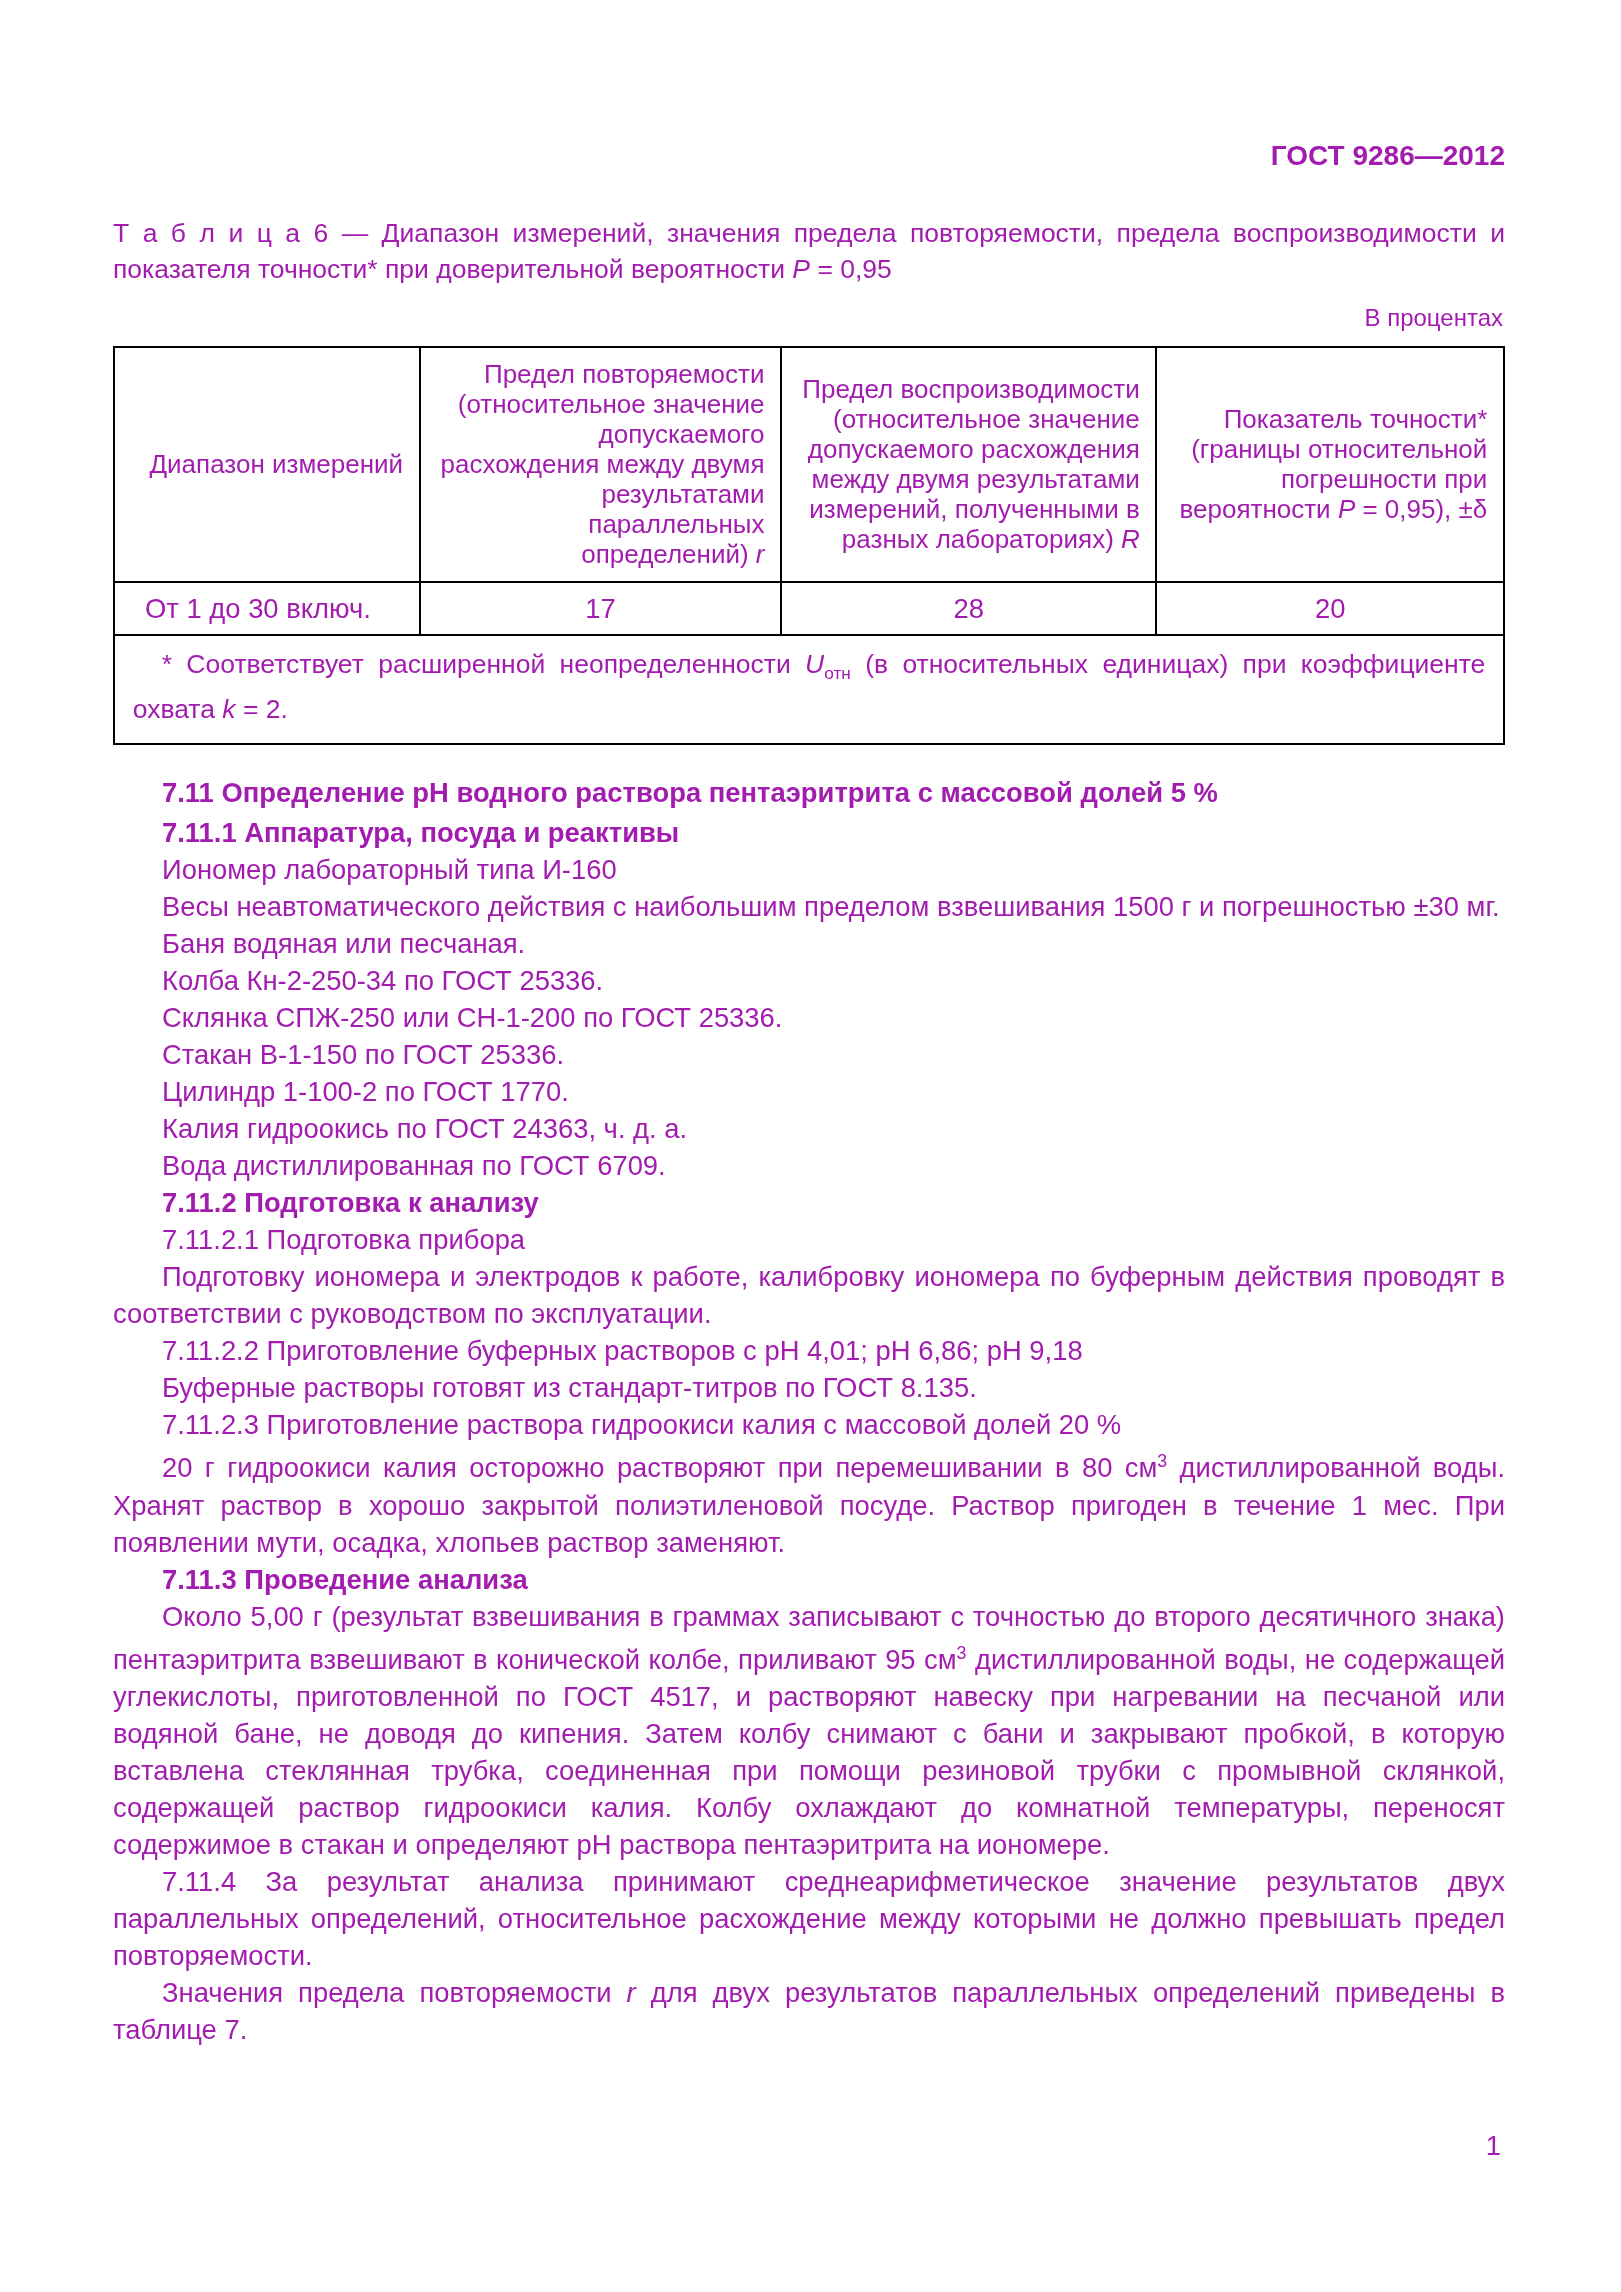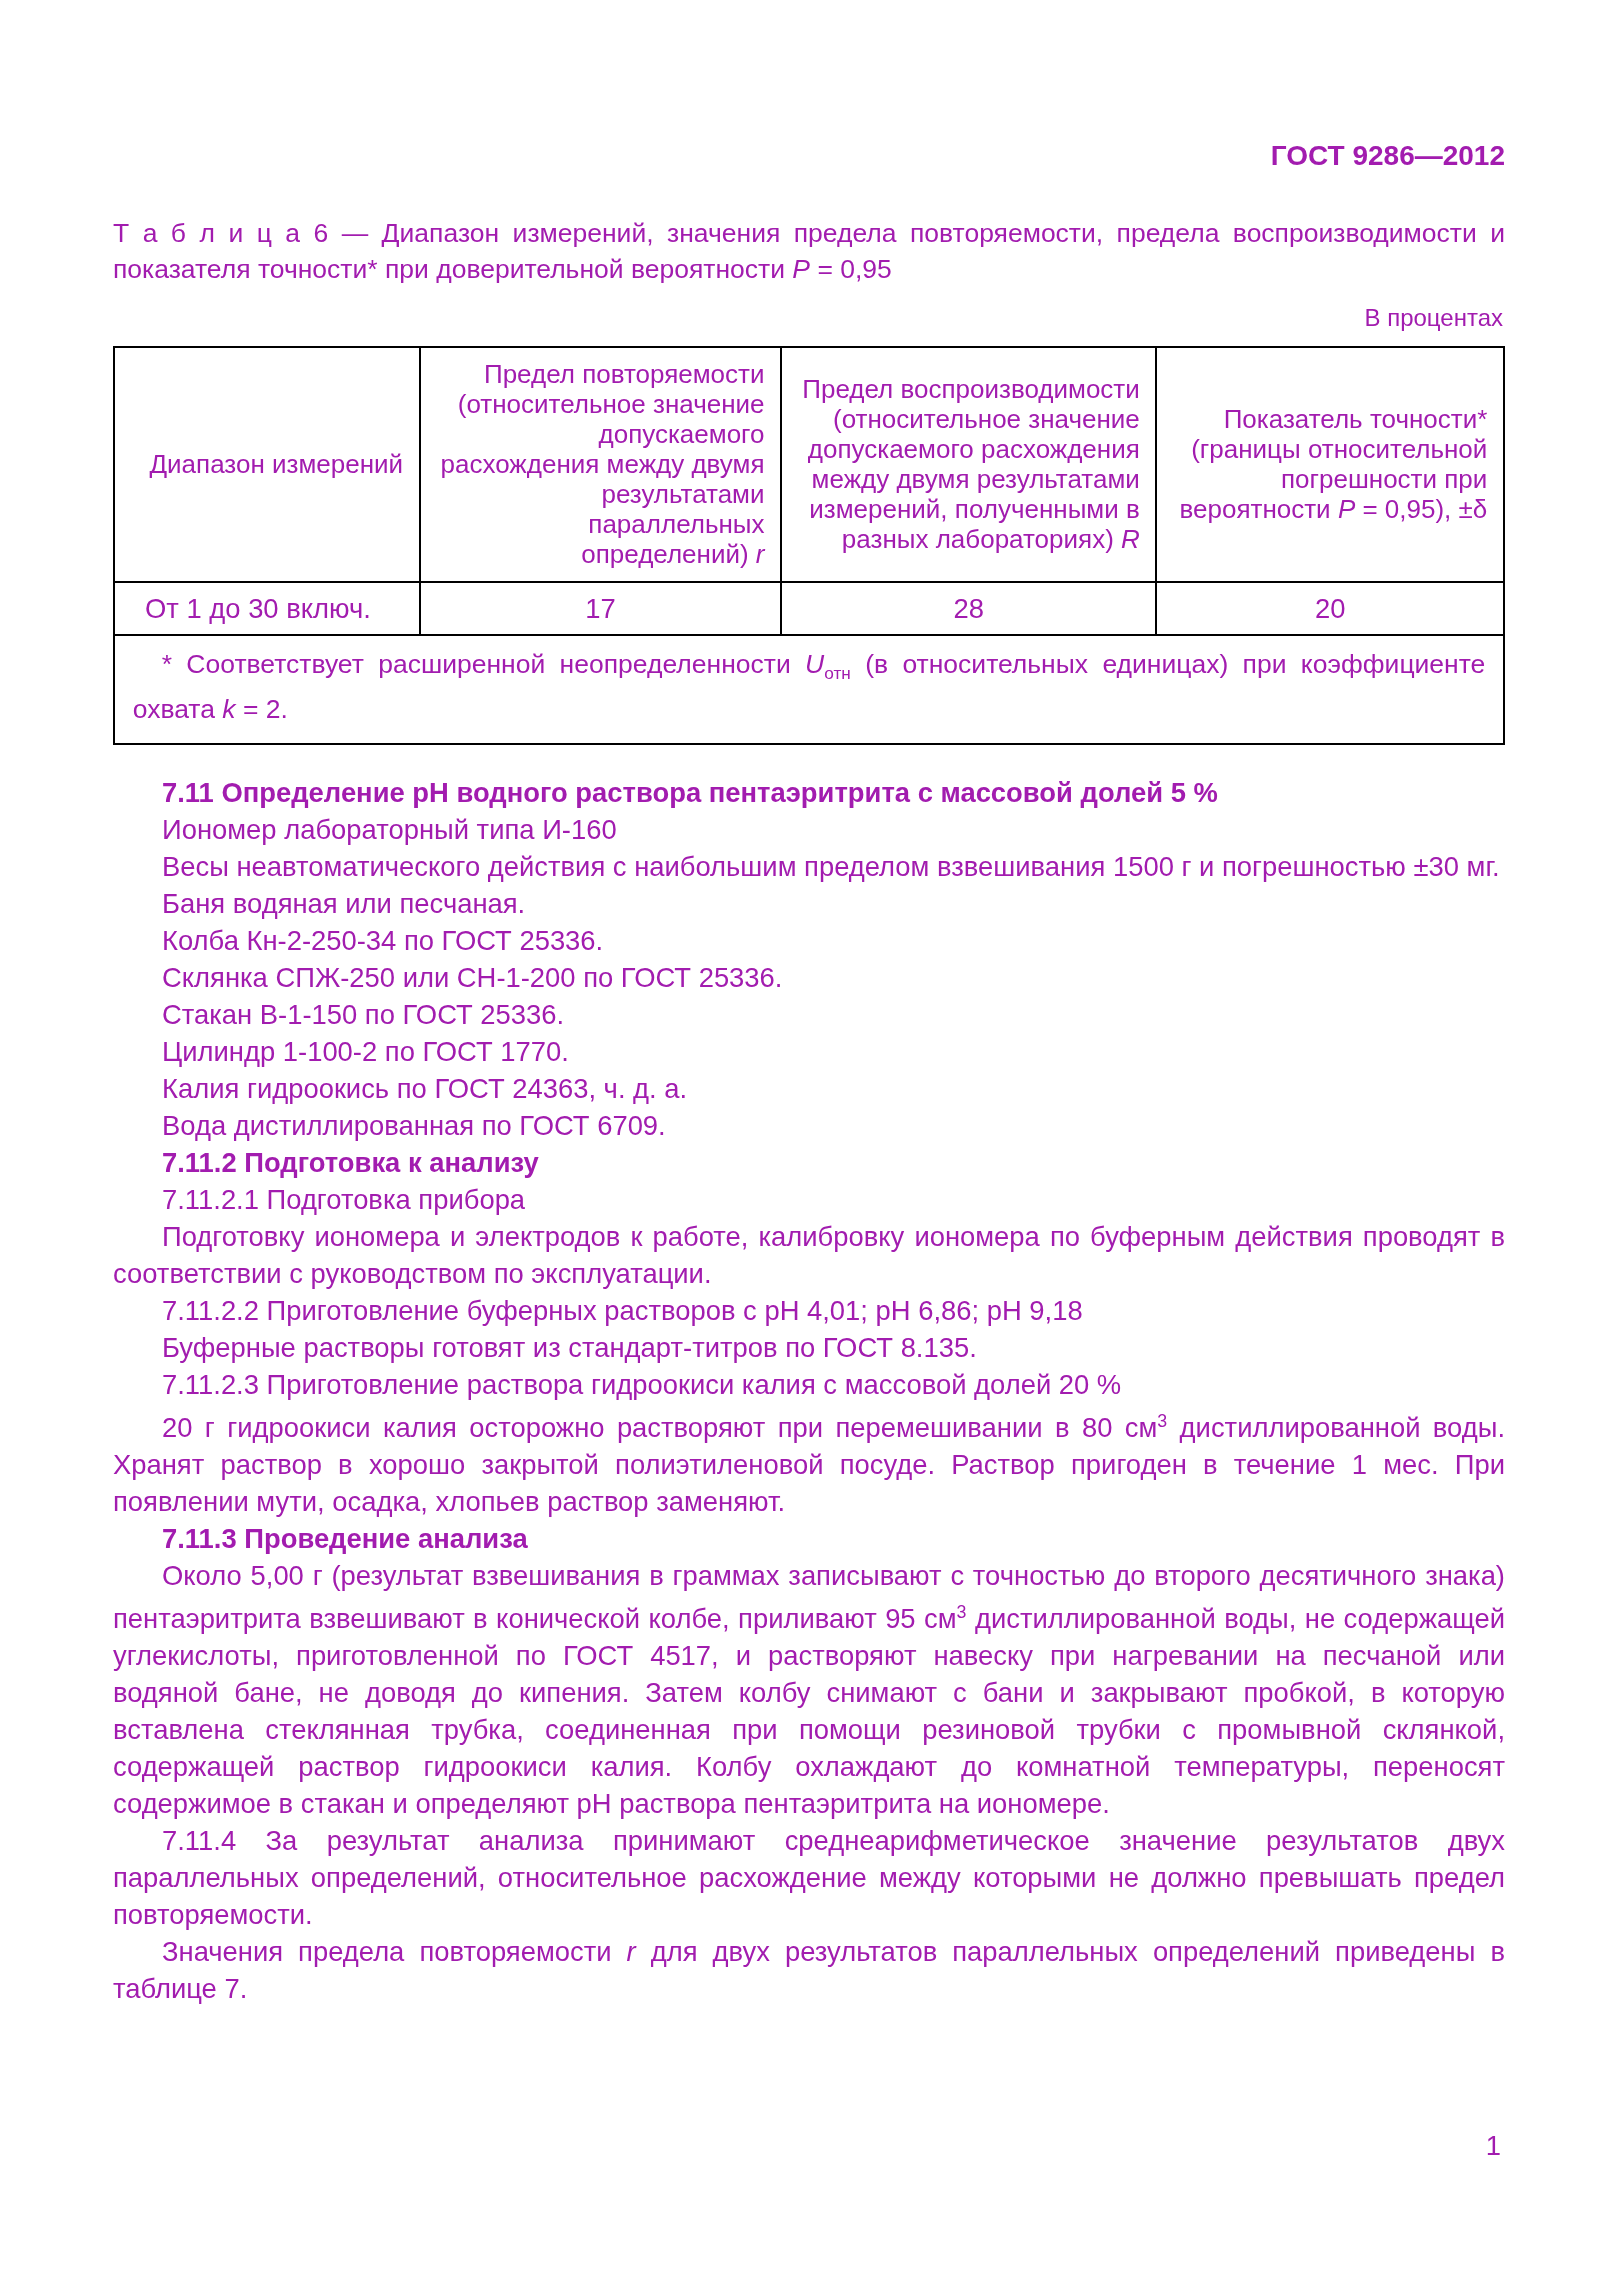--- a/index.html
+++ b/index.html
@@ -120,20 +120,21 @@
       </tr>
       <tr>
         <td colspan="4" class="footnote-cell">
           <p class="fn"><span>* Соответствует расширенной неопределенности </span><i>U</i><sub>отн</sub><span> (в относительных единицах) при коэффициенте охвата </span><i>k</i><span> = 2.</span></p>
         </td>
       </tr>
     </tbody>
   </table>
 
   <p class="para bold sec-gap" style="margin-top:29px">7.11  Определение рН водного раствора пентаэритрита с массовой долей 5 %</p>
+  <p class="para bold small-gap">7.11.1  Аппаратура, посуда и реактивы</p>
 
   <p class="para">Иономер лабораторный типа И-160</p>
   <p class="para">Весы неавтоматического действия с наибольшим пределом взвешивания 1500 г и погрешностью ±30 мг.</p>
   <p class="para">Баня водяная или песчаная.</p>
   <p class="para">Колба Кн-2-250-34 по ГОСТ 25336.</p>
   <p class="para">Склянка СПЖ-250 или СН-1-200 по ГОСТ 25336.</p>
   <p class="para">Стакан В-1-150 по ГОСТ 25336.</p>
   <p class="para">Цилиндр 1-100-2 по ГОСТ 1770.</p>
   <p class="para">Калия гидроокись по ГОСТ 24363, ч. д. а.</p>
   <p class="para">Вода дистиллированная по ГОСТ 6709.</p>

